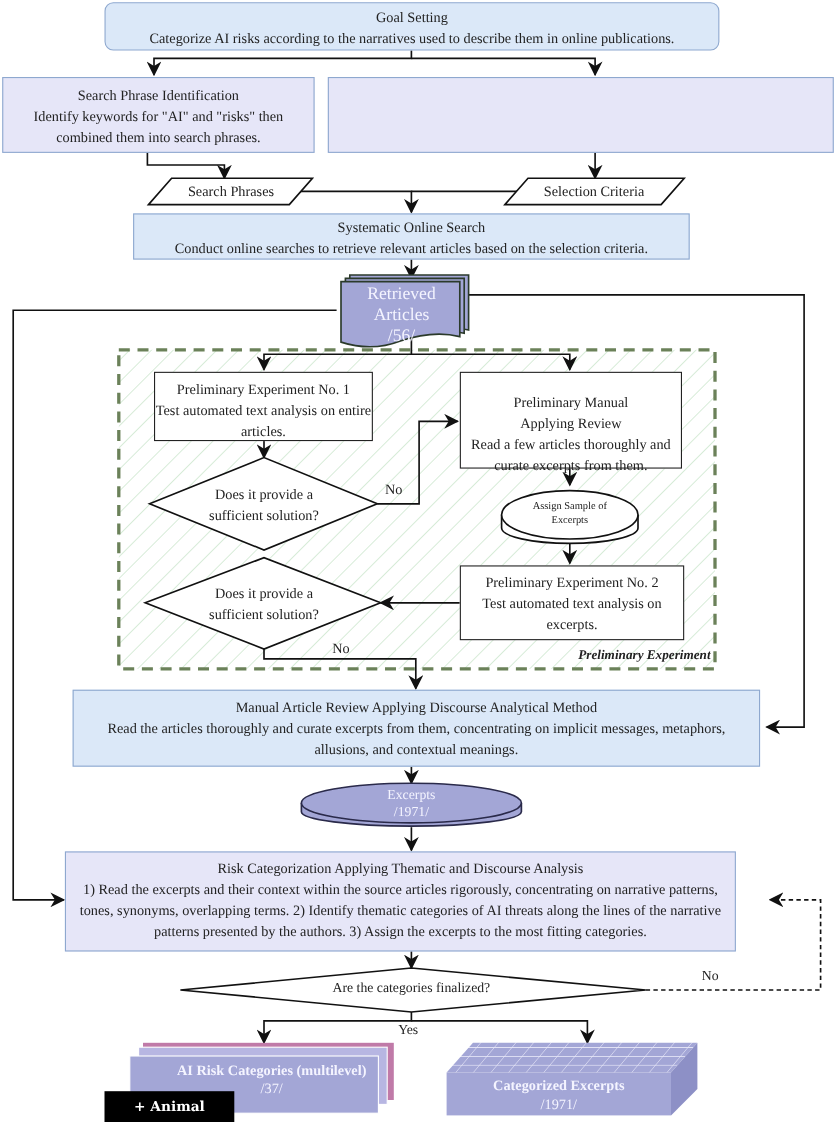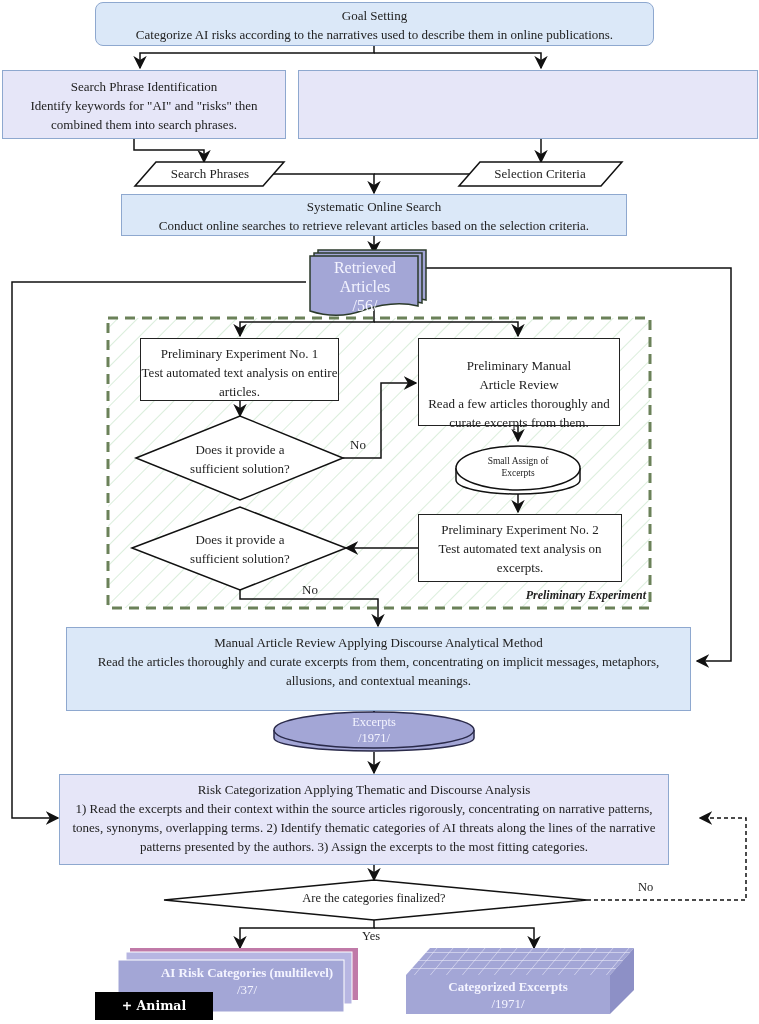--- a/index.html
+++ b/index.html
@@ -147,43 +147,43 @@
 </div>
 
 <div class="lbl" style="left:170px;top:440px;width:140px;line-height:19px;">
   <div>Does it provide a</div>
   <div>sufficient solution?</div>
 </div>
 <div class="lbl" style="left:350px;top:437px;">No</div>
 
 <div class="box white" style="left:418px;top:338px;width:202px;height:88px;padding-top:17px;">
   <span class="title">Preliminary Manual</span>
-  <span class="title">Article Review</span>
+  <span class="title">Applying Review</span>
   <span>Read a few articles thoroughly and curate excerpts from them.</span>
 </div>
 
 <div class="lbl" style="left:468px;top:455px;width:100px;font-size:9.5px;line-height:12px;">
-  <div>Small Assign of</div>
+  <div>Assign Sample of</div>
   <div>Excerpts</div>
 </div>
 
 <div class="box white" style="left:418px;top:514px;width:204px;height:68px;padding-top:5px;">
   <span class="title">Preliminary Experiment No. 2</span>
   <span>Test automated text analysis on excerpts.</span>
 </div>
 
 <div class="lbl" style="left:170px;top:530px;width:140px;line-height:19px;">
   <div>Does it provide a</div>
   <div>sufficient solution?</div>
 </div>
 <div class="lbl" style="left:302px;top:582px;">No</div>
 
 <div class="lbl" style="left:490px;top:588px;width:156px;text-align:right;font-style:italic;font-weight:bold;font-size:12px;">Preliminary Experiment</div>
 
-<div class="box blue" style="left:66px;top:627px;width:625px;height:84px;padding:5px 8px 0;">
+<div class="box blue" style="left:66px;top:627px;width:625px;height:70px;padding:5px 8px 0;">
   <span class="title">Manual Article Review Applying Discourse Analytical Method</span>
   <span>Read the articles thoroughly and curate excerpts from them, concentrating on implicit messages, metaphors, allusions, and contextual meanings.</span>
 </div>
 
 <div class="wlbl" style="left:314px;top:714px;width:120px;font-size:12.5px;line-height:16px;">
   <div>Excerpts</div>
   <div>/1971/</div>
 </div>
 
 <div class="box lav" style="left:59px;top:774px;width:610px;height:91px;padding:5px 6px 0;">

